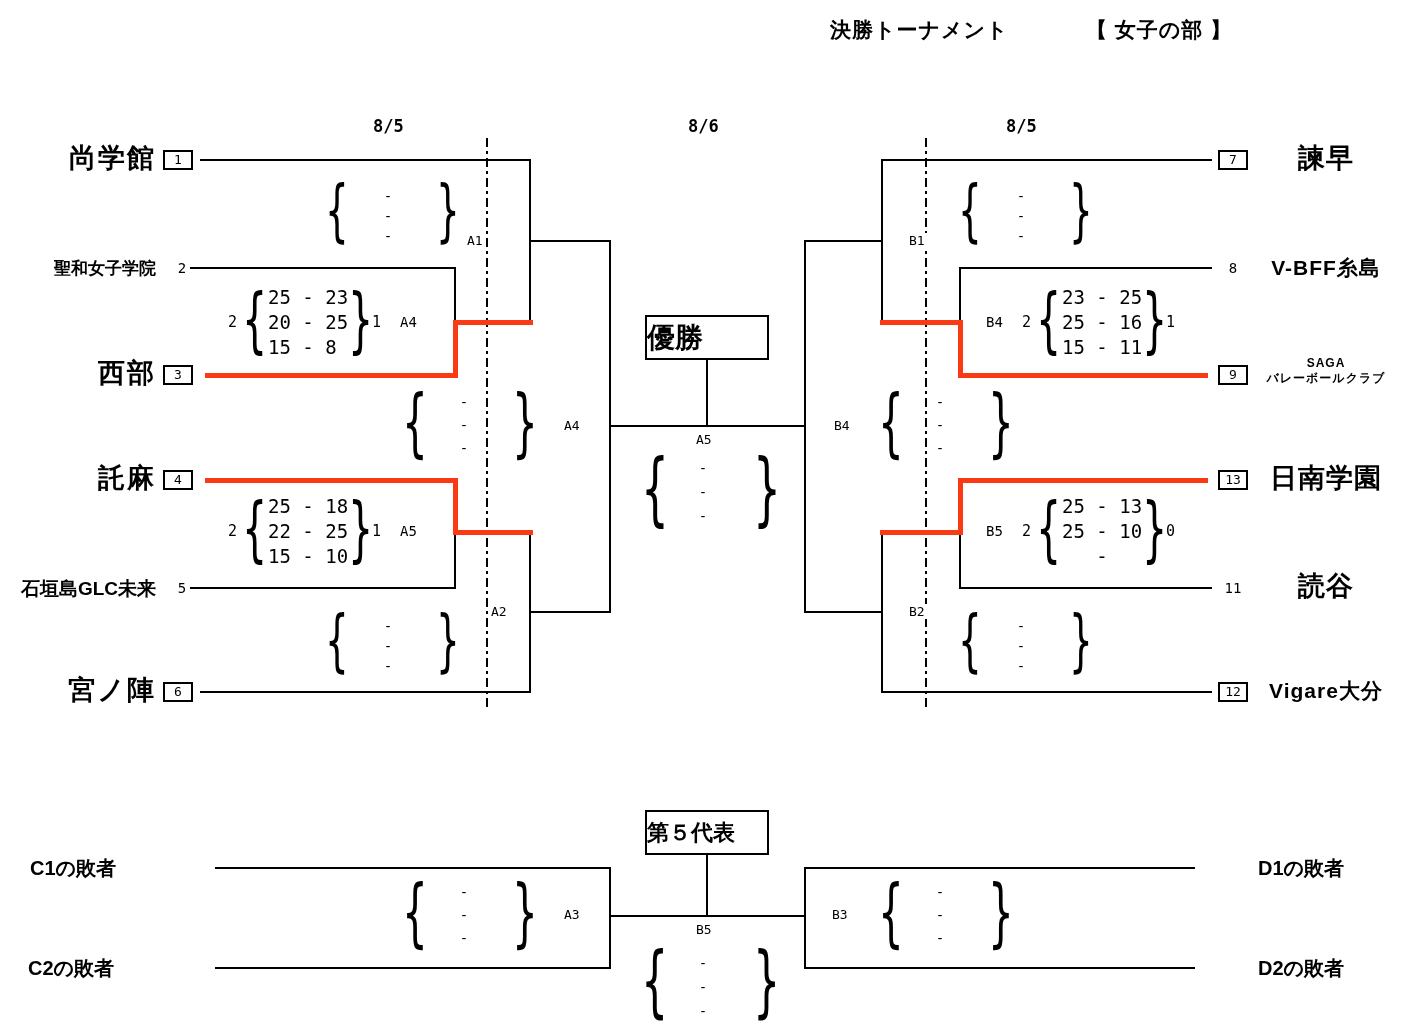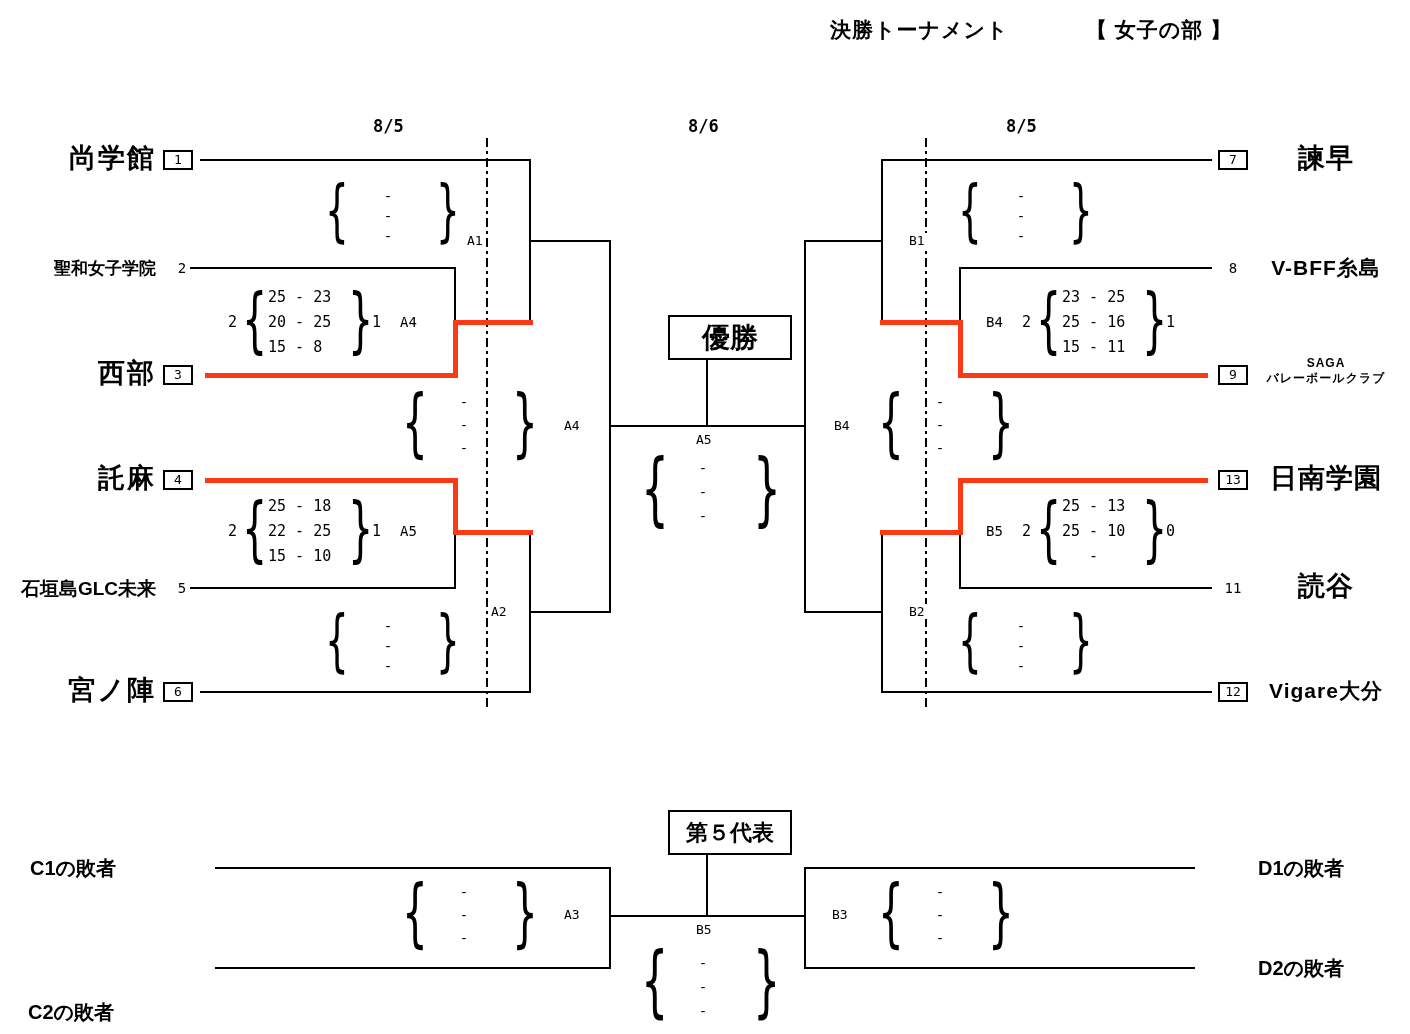--- a/index.html
+++ b/index.html
@@ -9,38 +9,38 @@
   .vline { position:absolute; width:2px; background:#000; }
   .rlh { position:absolute; height:5px; background:#fa3a15; }
   .rlv { position:absolute; width:5px; background:#fa3a15; }
   .dashline { position:absolute; width:2px;
       background:repeating-linear-gradient(180deg,#000 0 9px,transparent 9px 13px,#000 13px 16px,transparent 16px 20px); }
   .title { position:absolute; font-weight:700; font-size:21px; letter-spacing:1px; white-space:nowrap; }
   .date { position:absolute; font-weight:700; font-size:17px; font-family:"DejaVu Sans Mono","Liberation Mono",monospace; }
   .brace { position:absolute; font-family:"DejaVu Sans",sans-serif; font-weight:400; line-height:.92;
            transform:scaleX(.55); transform-origin:left top; user-select:none; }
   .setcol { position:absolute; font-family:"DejaVu Sans Mono","Liberation Mono",monospace;
-            font-size:15px; line-height:25px; white-space:pre; }
+            font-size:19px; line-height:25px; white-space:pre; }
   .dashcol { position:absolute; font-family:"DejaVu Sans Mono","Liberation Mono",monospace;
              font-size:14px; white-space:pre; text-align:center; }
   .setnum { position:absolute; font-family:"DejaVu Sans Mono","Liberation Mono",monospace; font-size:15px; }
   .mlabel { position:absolute; font-family:"DejaVu Sans Mono","Liberation Mono",monospace;
             font-size:13px; background:#fff; padding:0 2px; }
   .seedbox { position:absolute; width:30px; height:20px; border:2px solid #000; box-sizing:border-box;
              text-align:center; font:13px/16px "DejaVu Sans Mono","Liberation Mono",monospace; background:#fff; }
   .seedplain { position:absolute; width:30px; text-align:center;
              font:14px/20px "DejaVu Sans Mono","Liberation Mono",monospace; }
   .tname-l { position:absolute; left:18px; width:138px; text-align:right; font-weight:700;
              font-size:27px; line-height:30px; letter-spacing:2px; white-space:nowrap; }
   .tname-l.sm { font-size:17px; line-height:20px; letter-spacing:0; }
   .tname-l.xs { font-size:19px; line-height:20px; letter-spacing:0; }
   .tname-r { position:absolute; left:1256px; width:140px; text-align:center; font-weight:700;
              font-size:27px; line-height:30px; letter-spacing:1px; white-space:nowrap; }
-  .bigbox { position:absolute; border:2px solid #000; box-sizing:border-box; text-align:center;
-            font-weight:700; background:#fff;margin-left:23px; }
+  .bigbox { position:absolute; border:2px solid #000; box-sizing:border-box; 
+            font-weight:700; background:#fff; }
   .loser { position:absolute; font-weight:700; font-size:20px; white-space:nowrap; }
 </style>
 </head>
 <body>
 
 <div id="stage">
 
   <span class="title" style="left:830px; top:16px;">決勝トーナメント</span>
   <span class="title" style="left:1086px; top:16px;">【 女子の部 】</span>
 
@@ -201,21 +201,21 @@
 -</div>
   <span class="brace" style="left:988px; top:388px; font-size:74px;">}</span>
 
   <span class="brace" style="left:641px; top:452px; font-size:80px;">{</span>
   <div class="dashcol" style="left:680px; top:456px; width:46px; line-height:24px;">-
 -
 -</div>
   <span class="brace" style="left:753px; top:452px; font-size:80px;">}</span>
 
   <div class="loser" style="left:30px; top:855px;">C1の敗者</div>
-  <div class="loser" style="left:28px; top:955px;margin-top:44px;">C2の敗者</div>
+  <div class="loser" style="left:28px; top:955px;">C2の敗者</div>
   <div class="loser" style="left:1258px; top:855px;text-align:center;">D1の敗者</div>
   <div class="loser" style="left:1258px; top:955px;">D2の敗者</div>
 
   <div class="hline" style="left:215px; top:867px; width:395px;"></div>
   <div class="hline" style="left:215px; top:967px; width:395px;"></div>
   <div class="vline" style="left:609px; top:867px; height:102px;"></div>
   <div class="hline" style="left:805px; top:867px; width:390px;"></div>
   <div class="hline" style="left:805px; top:967px; width:390px;"></div>
   <div class="vline" style="left:804px; top:867px; height:102px;"></div>
   <div class="hline" style="left:610px; top:915px; width:196px;"></div>

